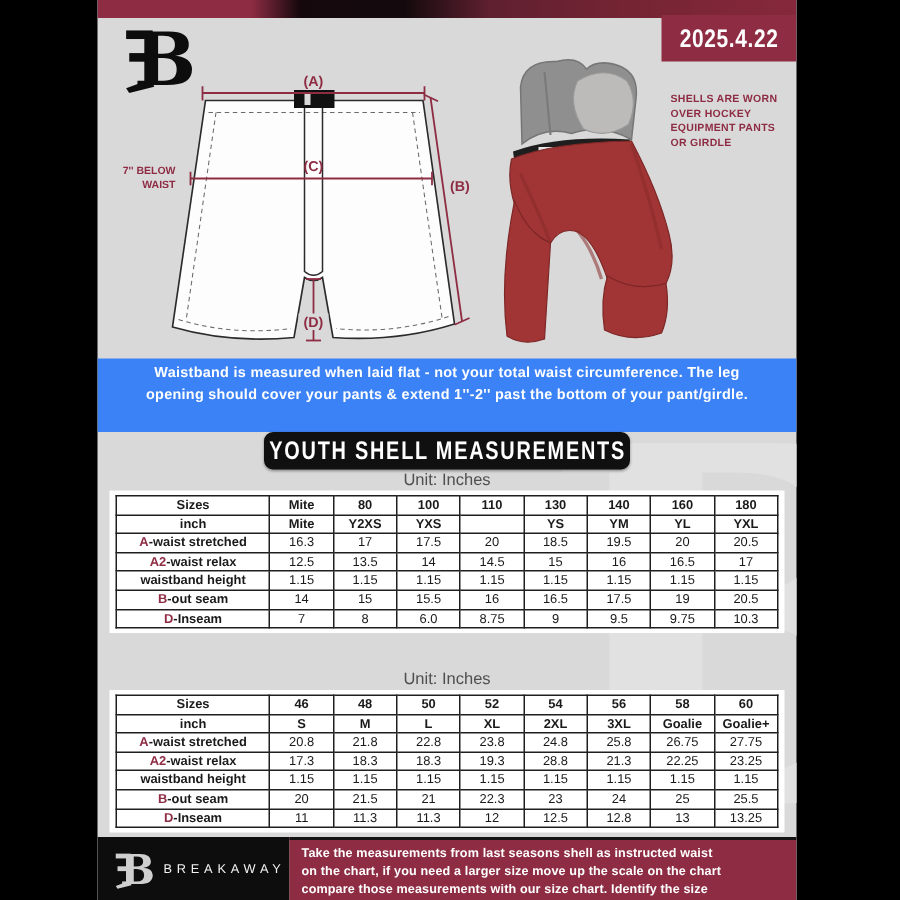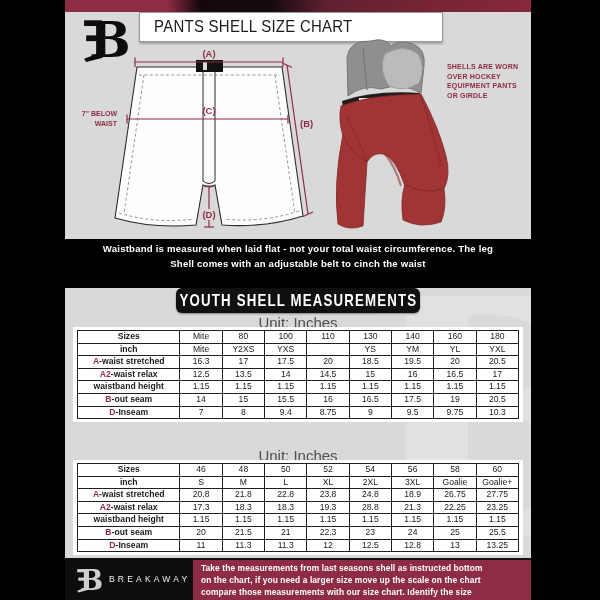--- a/index.html
+++ b/index.html
@@ -8,53 +8,53 @@
   .topstrip{position:absolute;left:0;top:0;width:100%;height:12px;
     background:linear-gradient(90deg,#8e2c43 0%,#8e2c43 22%,#15080c 29%,#140a0d 44%,#5f2030 56%,#742433 75%,#86283c 100%);}
   .logo-main{position:absolute;left:16px;top:13px;width:52px;height:50px;}
   .title-box{position:absolute;left:74px;top:12px;width:302px;height:28px;background:#fff;border:1px solid #9a9a9a;box-shadow:0 2px 2px rgba(0,0,0,.25);}
   .title-box .t{display:inline-block;transform:scaleX(.88);transform-origin:left center;font-size:17px;color:#1b1b1b;line-height:27px;padding-left:16px;white-space:nowrap;letter-spacing:.3px;}
   .date-box{position:absolute;left:376px;top:10px;width:90px;height:31px;background:#8e2c43;display:flex;align-items:center;justify-content:center;}
   .date-box .t{display:inline-block;transform:scaleX(.82);font-weight:bold;font-size:17px;color:#fff;letter-spacing:.5px;}
   .diagram-svg{position:absolute;left:0;top:48px;}
   .shell-svg{position:absolute;left:268px;top:36px;}
   .shell-note{position:absolute;left:382px;top:62px;width:80px;font-size:7px;font-weight:bold;color:#8e2c43;line-height:9.5px;letter-spacing:.2px;}
-  .info-banner{position:absolute;left:0;top:239px;width:100%;height:49px;background:#000000;color:#fff;
+  .info-banner{position:absolute;left:0;top:239px;width:100%;height:49px;background:#3b82f6;color:#fff;
     font-weight:bold;font-size:9.6px;text-align:center;line-height:14.6px;padding-top:3px;box-sizing:border-box;letter-spacing:.2px;}
   .watermark{position:absolute;left:295px;top:255px;font-family:"DejaVu Serif",serif;font-weight:bold;font-size:330px;line-height:1;color:#e2e1e1;z-index:0;}
   .sec-banner{position:absolute;left:111px;width:244px;height:25px;background:#101010;border-radius:6px;display:flex;align-items:center;justify-content:center;z-index:1;box-shadow:0 1px 2px rgba(0,0,0,.4);}
   .sec-banner .t{display:inline-block;transform:scaleX(.78);font-weight:bold;font-size:17px;color:#fff;letter-spacing:1.5px;white-space:nowrap;}
-  .unit{position:absolute;left:0;width:100%;text-align:center;font-size:15px;color:#4f4f4f;z-index:1;}
+  .unit{position:absolute;left:0;width:100%;text-align:center;font-size:11px;color:#4f4f4f;z-index:1;}
   .tbl-panel{position:absolute;left:8px;width:450px;background:#fff;padding:3px 4px;box-sizing:border-box;z-index:1;}
   table.meas{width:100%;border-collapse:collapse;table-layout:fixed;}
   table.meas td{border:1px solid #1f1f1f;font-size:8.6px;text-align:center;height:11.6px;line-height:11.6px;padding:0;color:#1a1a1a;overflow:hidden;white-space:nowrap;}
   table.meas td.lbl{width:23%;font-weight:bold;}
-  table.meas td.hd{font-weight:normal;}
+  table.meas td.hd{font-weight:bold;}
   table.meas .pfx{color:#8e2c43;font-weight:bold;}
   .footer-black{position:absolute;left:0;top:558px;width:128px;height:42px;background:#0d0d0d;display:flex;align-items:center;z-index:2;}
   .footer-black .brand{color:#f2f2f2;font-size:8.5px;font-weight:normal;letter-spacing:3.2px;margin-left:4px;}
   .footer-maroon{position:absolute;left:128px;top:558px;width:338px;height:42px;background:#8e2c43;border-top:2px solid #141414;box-sizing:border-box;z-index:2;
     color:#fff;font-weight:bold;font-size:8.4px;line-height:12.2px;padding:2px 0 0 8px;letter-spacing:.1px;}
   .mline{white-space:nowrap;}
 </style>
 </head>
 <body>
 
 <div class="page">
   <div class="watermark">B</div>
   <div class="topstrip"></div>
 
   <svg class="logo-main" viewBox="-8 0 44 48">
     <text x="-3" y="42" font-family="DejaVu Serif,serif" font-weight="bold" font-size="47" fill="#0d0d0d">B</text>
     <rect x="-8" y="7" width="17" height="5.5" fill="#0d0d0d"></rect>
     <rect x="-6" y="21.5" width="16" height="5.5" fill="#0d0d0d"></rect>
     <path d="M-8,44 L8,38 L10,43 L-6,47 Z" fill="#0d0d0d"></path>
   </svg>
-  <div class="title-box">
-    <span class="t">PANTS SHELL SIZE CHART</span>
+  <div class="date-box">
+    <span class="t">2025.4.22</span>
   </div>
 
   <svg class="diagram-svg" width="275" height="190" viewBox="0 0 275 190">
 
     <path d="M72,19 L217,19 L238,168 Q200,180 157,177 L150,137 Q144,141 138,137 L131,177 Q88,181 50,170 Z" fill="#fdfdfd" stroke="#2b2b2b" stroke-width="1.1"></path>
 
     <g stroke="#6a6a6a" stroke-width="0.7" stroke-dasharray="3,2.4" fill="none">
       <path d="M74,27 L215,27"></path>
       <path d="M79,27 L59,166"></path>
       <path d="M210,27 L230,166"></path>
@@ -117,21 +117,21 @@
   </svg>
   <div class="shell-note">
     <div class="mline">SHELLS ARE WORN</div>
     <div class="mline">OVER HOCKEY</div>
     <div class="mline">EQUIPMENT PANTS</div>
     <div class="mline">OR GIRDLE</div>
   </div>
 
   <div class="info-banner">
     <div class="mline">Waistband is measured when laid flat - not your total waist circumference. The leg</div>
-    <div class="mline">Shell comes with an adjustable belt to cinch the waist</div>
+    <div class="mline">opening should cover your pants &amp; extend 1''-2'' past the bottom of your pant/girdle.</div>
   </div>
 
   <div class="sec-banner" style="top:288px;">
     <span class="t">YOUTH SHELL MEASUREMENTS</span>
   </div>
   <div class="unit" style="top:314px;">Unit: Inches</div>
   <div class="tbl-panel" style="top:327px;">
     <table class="meas">
         <tbody>
           <tr>
@@ -197,21 +197,21 @@
             <td>16</td>
             <td>16.5</td>
             <td>17.5</td>
             <td>19</td>
             <td>20.5</td>
           </tr>
           <tr>
             <td class="lbl"><span class="pfx">D</span>-Inseam</td>
             <td>7</td>
             <td>8</td>
-            <td>9.4</td>
+            <td>6.0</td>
             <td>8.75</td>
             <td>9</td>
             <td>9.5</td>
             <td>9.75</td>
             <td>10.3</td>
           </tr>
         </tbody>
       </table>
   </div>
 
@@ -241,21 +241,21 @@
             <td class="hd">Goalie</td>
             <td class="hd">Goalie+</td>
           </tr>
           <tr>
             <td class="lbl"><span class="pfx">A</span>-waist stretched</td>
             <td>20.8</td>
             <td>21.8</td>
             <td>22.8</td>
             <td>23.8</td>
             <td>24.8</td>
-            <td>18.9</td>
+            <td>25.8</td>
             <td>26.75</td>
             <td>27.75</td>
           </tr>
           <tr>
             <td class="lbl"><span class="pfx">A2</span>-waist relax</td>
             <td>17.3</td>
             <td>18.3</td>
             <td>18.3</td>
             <td>19.3</td>
             <td>28.8</td>
@@ -303,17 +303,17 @@
   <div class="footer-black">
     <svg width="30" height="28" viewBox="-8 0 44 48" style="margin-left:10px;">
       <text x="-3" y="42" font-family="DejaVu Serif,serif" font-weight="bold" font-size="47" fill="#cfcfcf">B</text>
       <rect x="-8" y="7" width="17" height="5.5" fill="#cfcfcf"></rect>
       <rect x="-6" y="21.5" width="16" height="5.5" fill="#cfcfcf"></rect>
       <path d="M-8,44 L8,38 L10,43 L-6,47 Z" fill="#cfcfcf"></path>
     </svg>
     <span class="brand">BREAKAWAY</span>
   </div>
   <div class="footer-maroon">
-    <div class="mline">Take the measurements from last seasons shell as instructed bottom</div>
+    <div class="mline">Take the measurements from last seasons shell as instructed waist</div>
     <div class="mline">on the chart, if you need a larger size move up the scale on the chart</div>
     <div class="mline">compare those measurements  with our size chart. Identify the size</div>
   </div>
 </div>
 
 </body></html>

